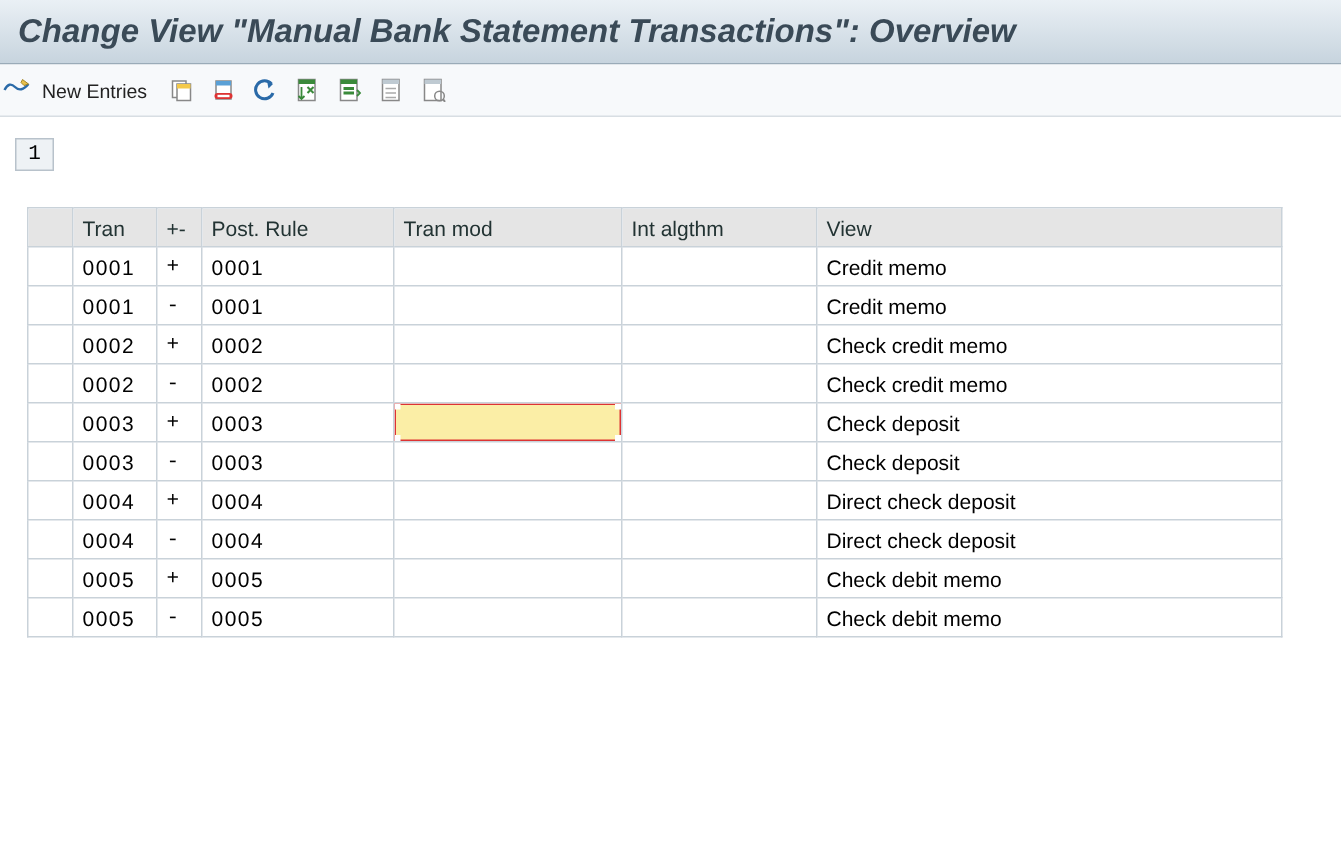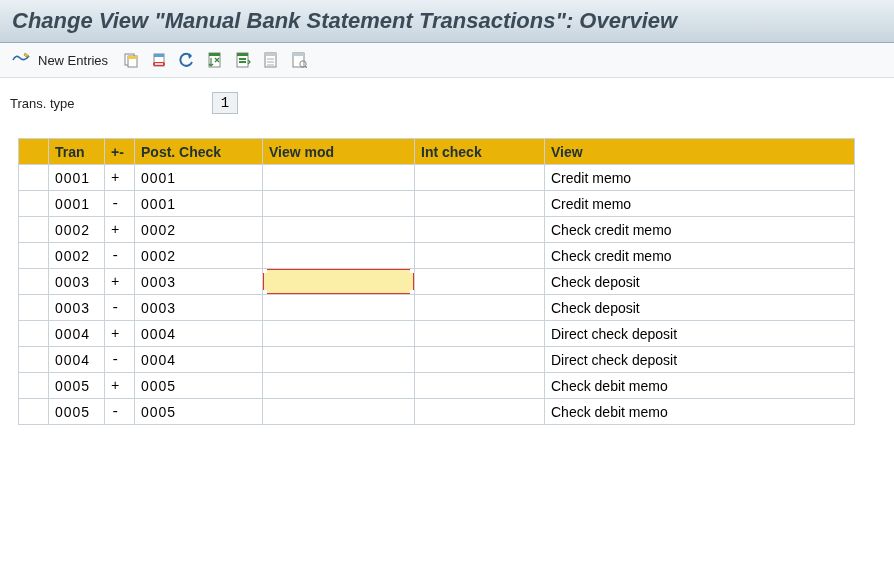--- a/index.html
+++ b/index.html
@@ -21,21 +21,21 @@
     margin: 0;
     font-size: 22px;
     font-style: italic;
     font-weight: bold;
     color: #3a4a57;
   }
   .toolbar {
     display: flex;
     align-items: center;
     gap: 6px;
-    padding: 6px 10px;
+    padding: 6px 0;
     background: #f7f9fb;
     border-bottom: 1px solid #d8dee3;
   }
   .tb-icon {
     width: 22px;
     height: 22px;
     display: inline-flex;
     align-items: center;
     justify-content: center;
     border: 1px solid transparent;
@@ -78,22 +78,22 @@
     border: 1px solid #c9d2d9;
     padding: 4px 6px;
     height: 26px;
     text-align: left;
     background: #fff;
     font-size: 14px;
     overflow: hidden;
     white-space: nowrap;
   }
   table.grid th {
-    background: #eab308;
-    font-weight: bold;
+    background: #e5e5e5;
+    font-weight: normal;
     color: #233;
     position: relative;
   }
   .col-sel   { width: 30px; }
   .col-tran  { width: 56px; }
   .col-sign  { width: 30px; }
   .col-rule  { width: 128px; }
   .col-acct  { width: 152px; }
   .col-alg   { width: 130px; }
   .col-text  { width: 310px; }
@@ -190,43 +190,42 @@
     <svg width="16" height="16" viewBox="0 0 16 16">
       <rect x="2" y="1" width="11" height="14" fill="#fff" stroke="#888"></rect>
       <rect x="2" y="1" width="11" height="3" fill="#bfcad2"></rect>
       <circle cx="12" cy="12" r="3.2" fill="none" stroke="#888"></circle>
       <line x1="14.2" y1="14.2" x2="16" y2="16" stroke="#888" stroke-width="1.4"></line>
     </svg>
   </span>
 </div>
 
 <div class="filter-row">
-  <span class="filter-label">Trans. type</span>
   <span class="filter-box">1</span>
 </div>
 
 <div class="grid-wrap">
   <table class="grid">
     <colgroup>
       <col class="col-sel">
         <col class="col-tran">
         <col class="col-sign">
       <col class="col-rule">
         <col class="col-acct">
         <col class="col-alg">
         <col class="col-text">
     </colgroup>
     <thead>
       <tr>
         <th></th>
         <th>Tran</th>
         <th>+-</th>
-        <th>Post. Check</th>
-        <th>View mod</th>
-        <th>Int check</th>
+        <th>Post. Rule</th>
+        <th>Tran mod</th>
+        <th>Int algthm</th>
         <th>View</th>
       </tr>
     </thead>
     <tbody id="grid-body">
         <tr>
           <td class="rowhdr"></td>
           <td class="cell-input mono">0001</td>
           <td class="cell-input sign">+</td>
           <td class="cell-input mono">0001</td>
           <td class="cell-input "></td>

